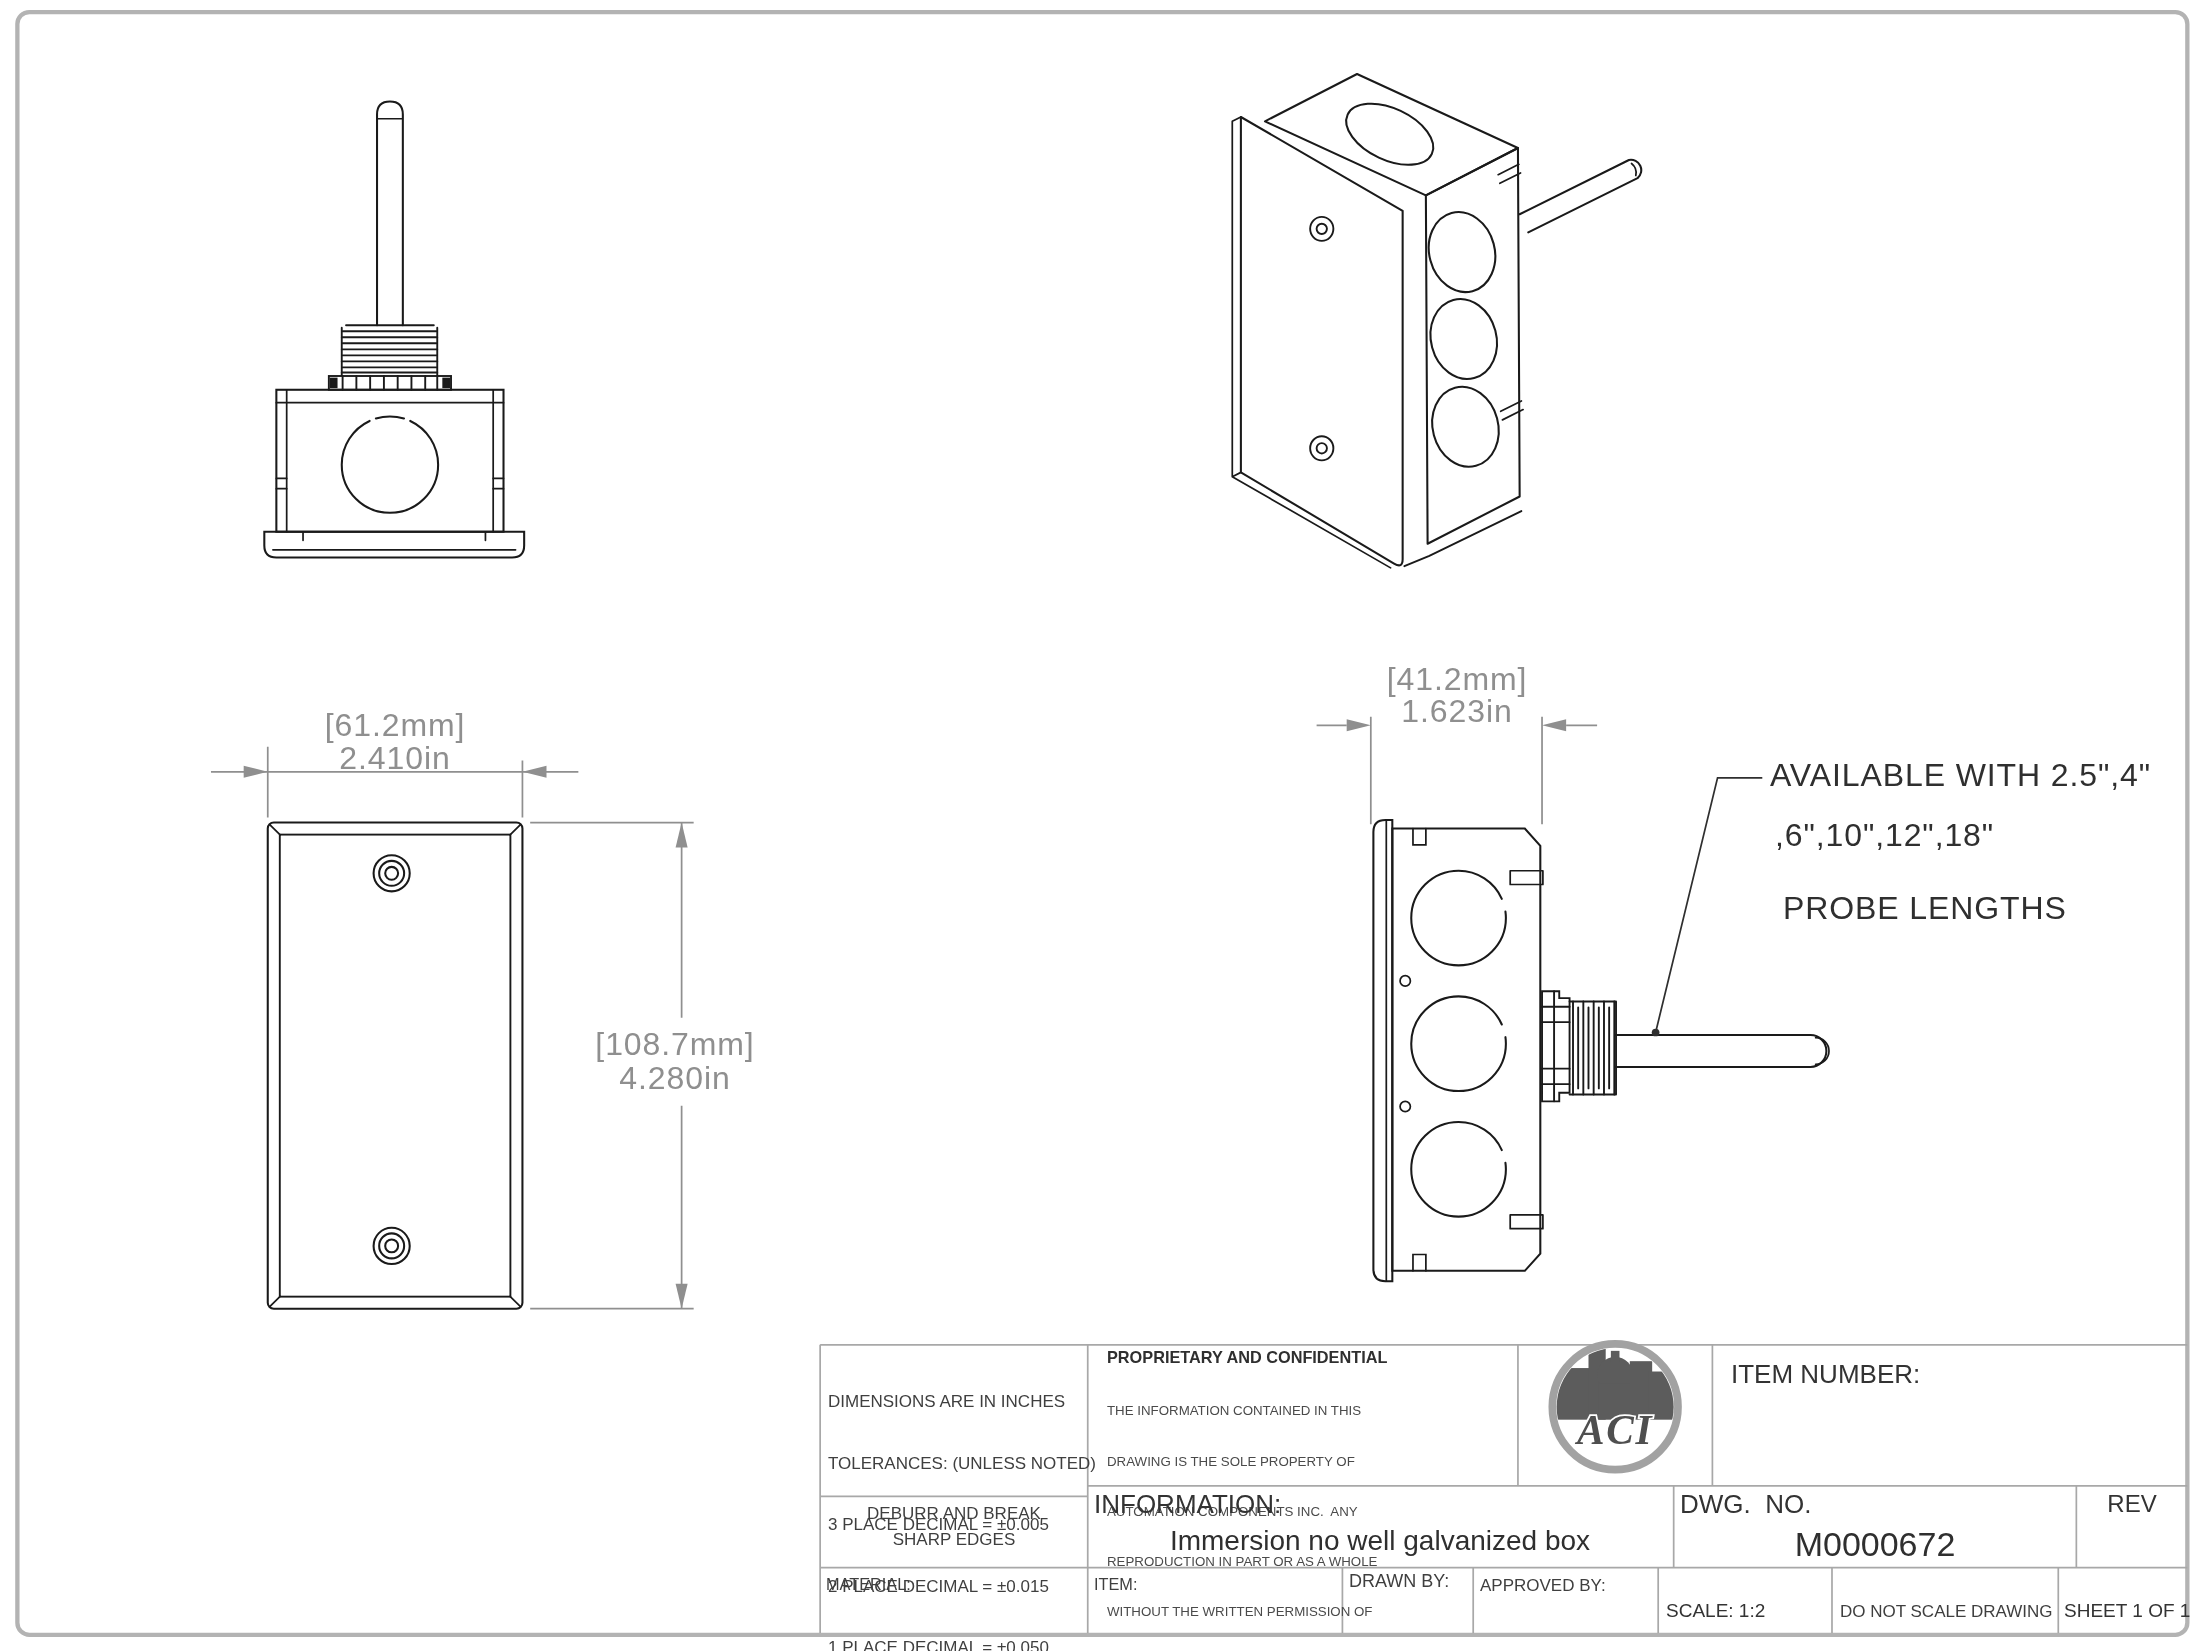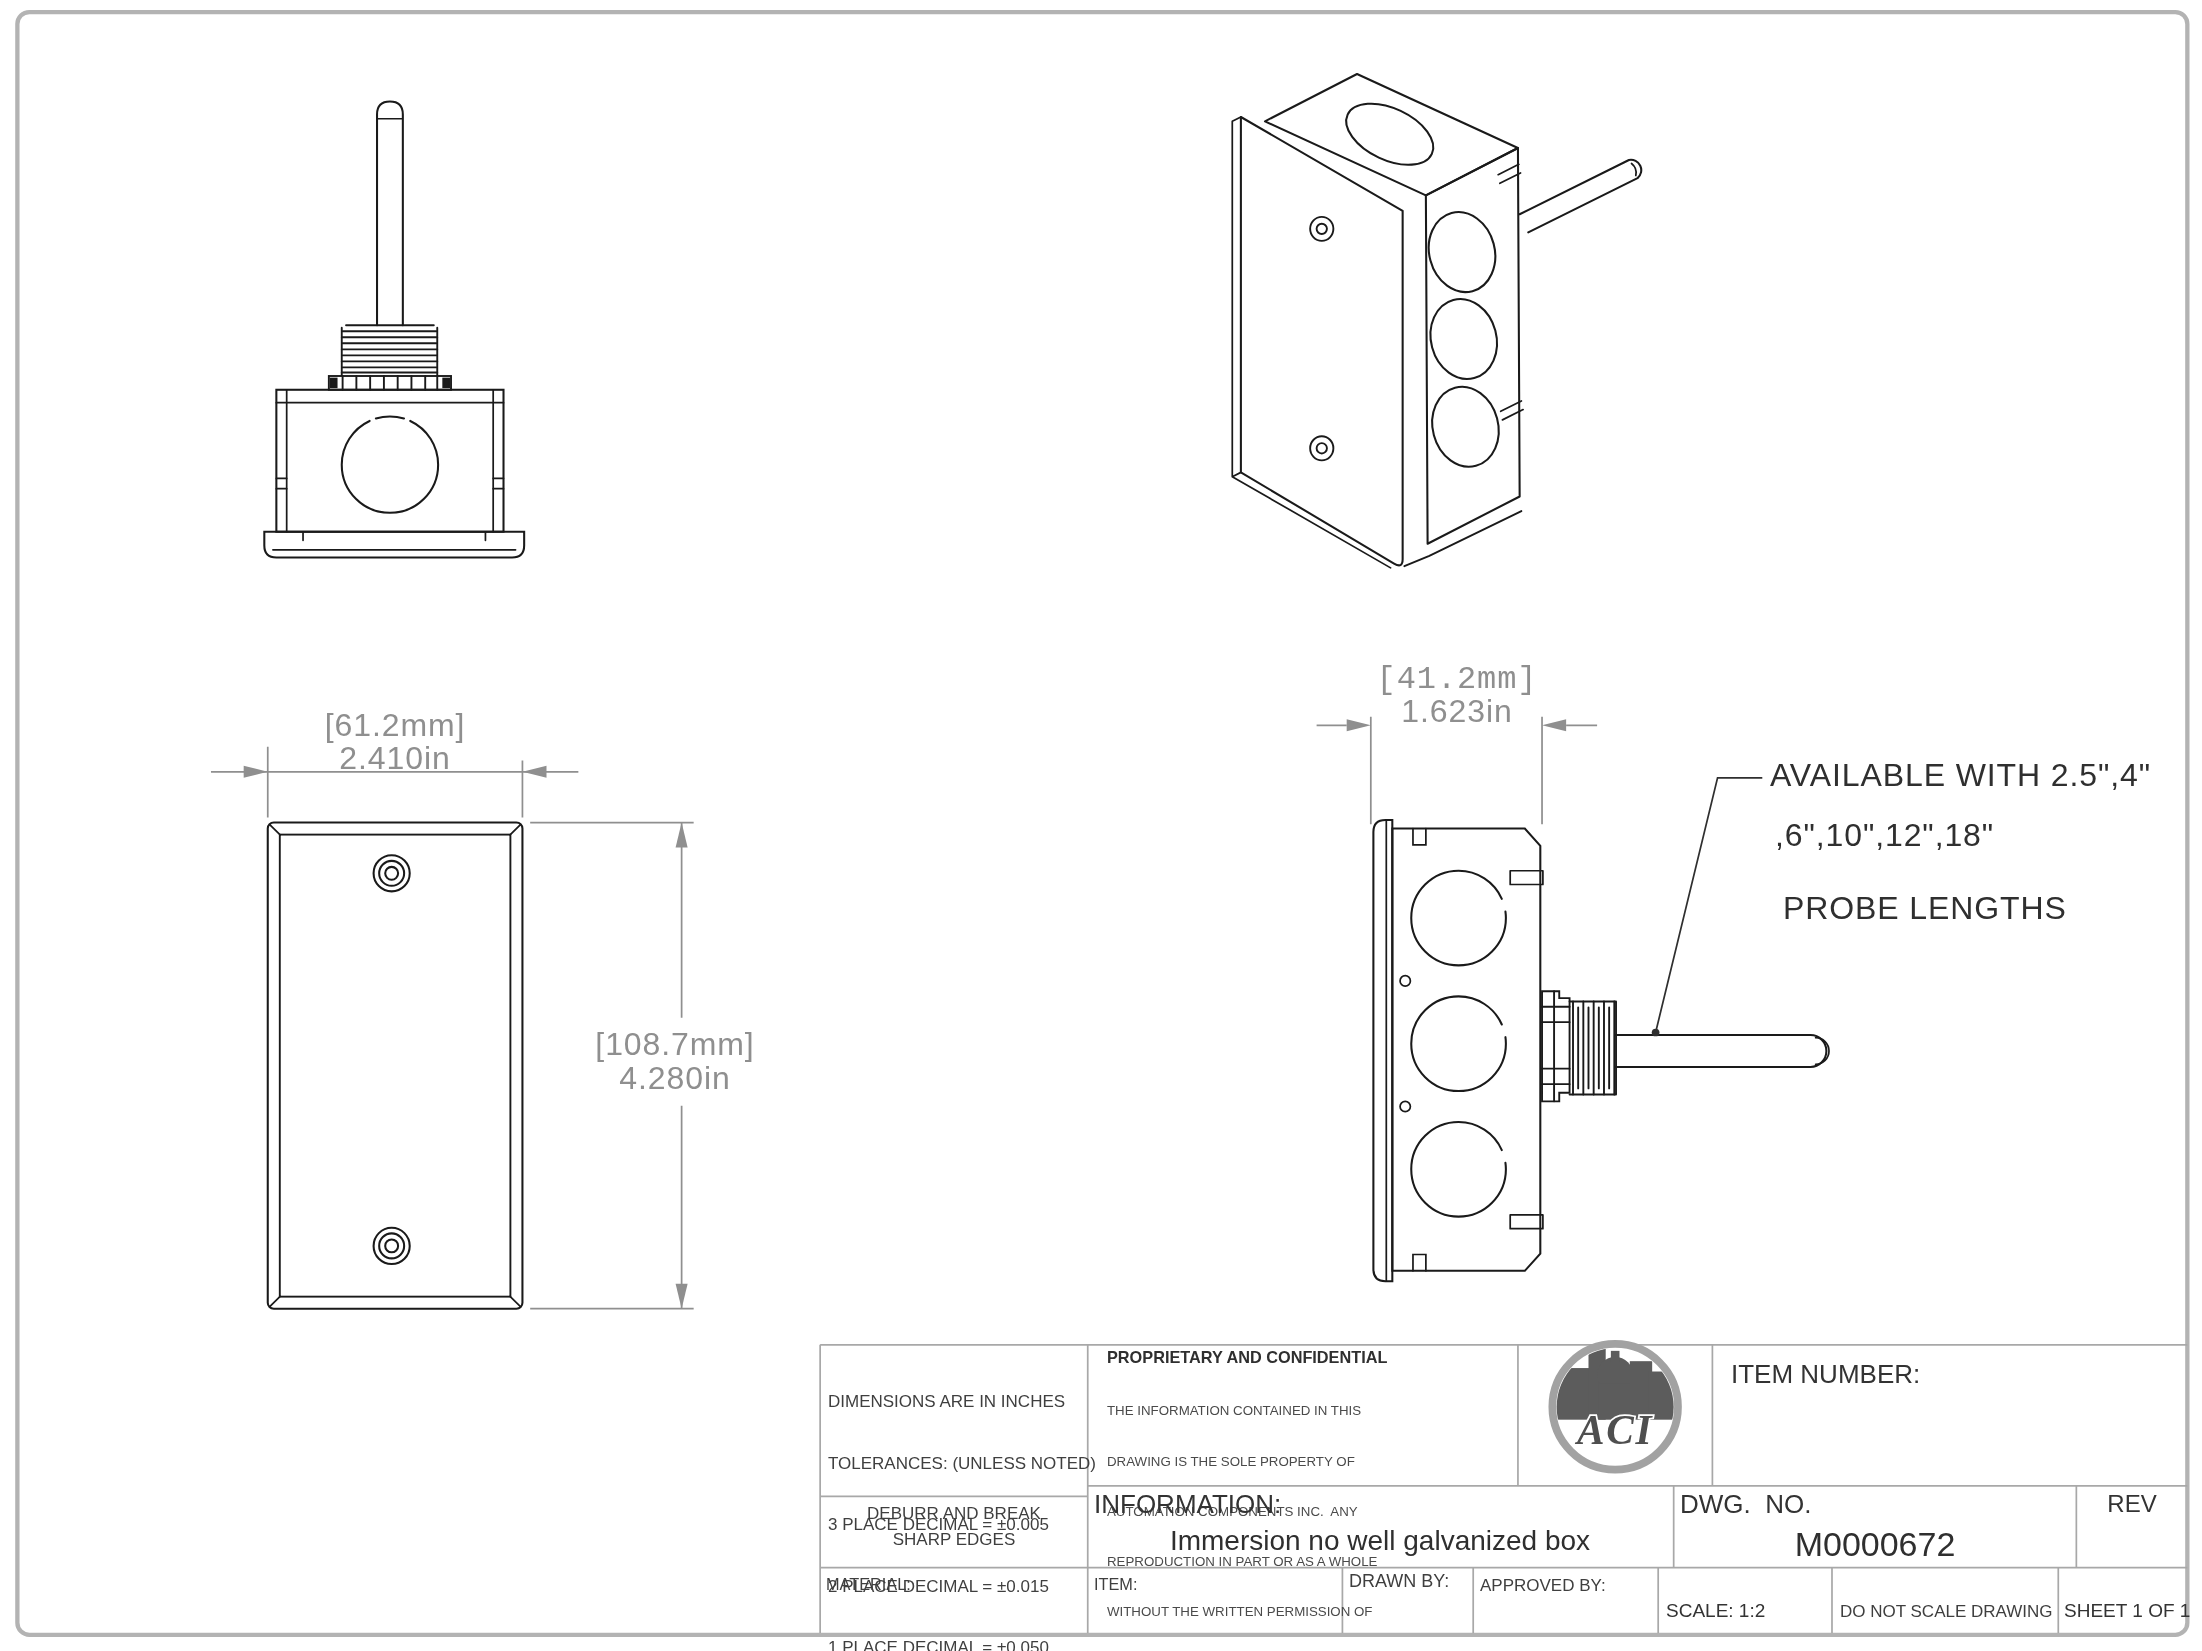--- a/index.html
+++ b/index.html
@@ -173,21 +173,21 @@
       <rect x="1916" y="1594" width="34" height="56" fill="#5c5c5c"></rect>
     </g>
     <text x="1877" y="1678" text-anchor="middle" font-family="Liberation Serif, serif" font-style="italic" font-weight="bold" font-size="48" fill="#4f4f4f" stroke="#ffffff" stroke-width="4" paint-order="stroke" letter-spacing="2">ACI</text>
   </g>
 </svg>
 
 <div class="txt dim" style="left:395px;top:707px;">[61.2mm]</div>
 <div class="txt dim" style="left:395px;top:740px;">2.410in</div>
 <div class="txt dim" style="left:675px;top:1026px;text-align:center;">[108.7mm]</div>
 <div class="txt dim" style="left:675px;top:1060px;">4.280in</div>
-<div class="txt dim" style="left:1457px;top:661px;font-family:Liberation Mono, monospace;">[41.2mm]</div>
+<div class="txt dim" style="left:1457px;top:661px;">[41.2mm]</div>
 <div class="txt dim" style="left:1457px;top:693px;">1.623in</div>
 
 <div class="txt note" style="left:1770px;top:757px;">AVAILABLE WITH 2.5",4"</div>
 <div class="txt note" style="left:1775px;top:817px;">,6",10",12",18"</div>
 <div class="txt note" style="left:1783px;top:877px;margin-top:13px;">PROBE LENGTHS</div>
 
 <div class="txt tol">
   <div>DIMENSIONS ARE IN INCHES</div>
   <div>TOLERANCES: (UNLESS NOTED)</div>
   <div>3 PLACE DECIMAL = ±0.005</div>

